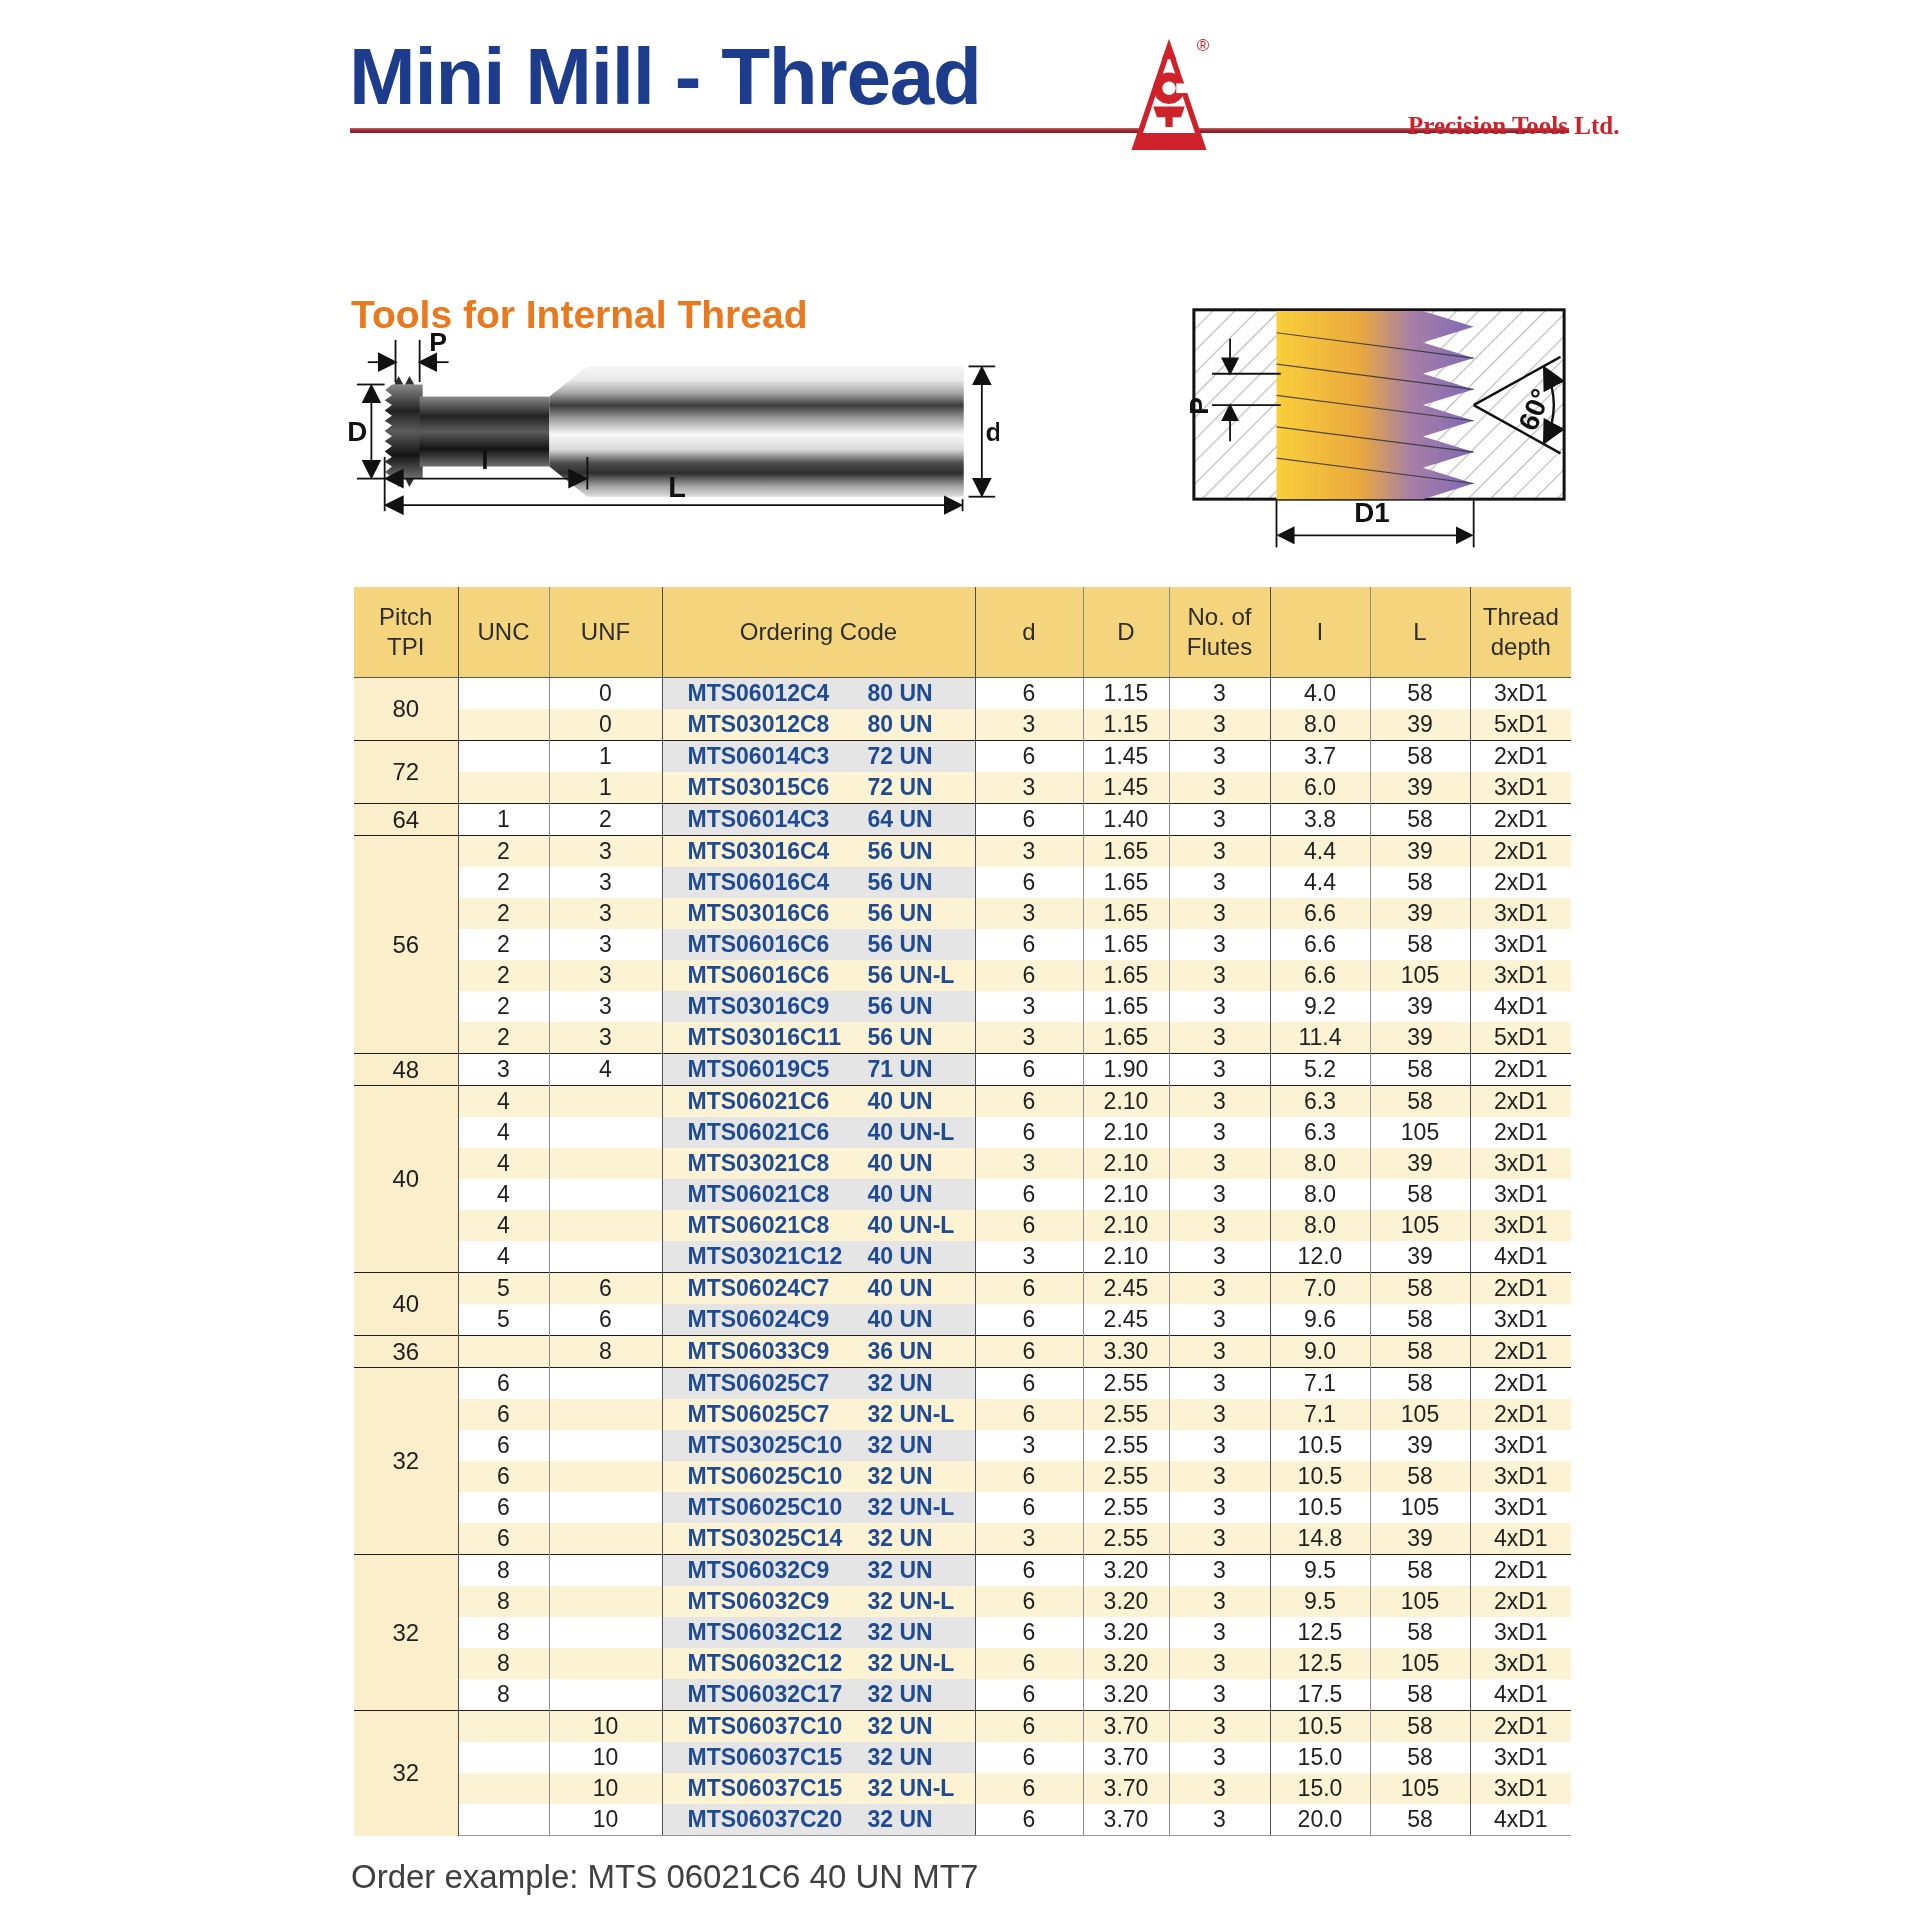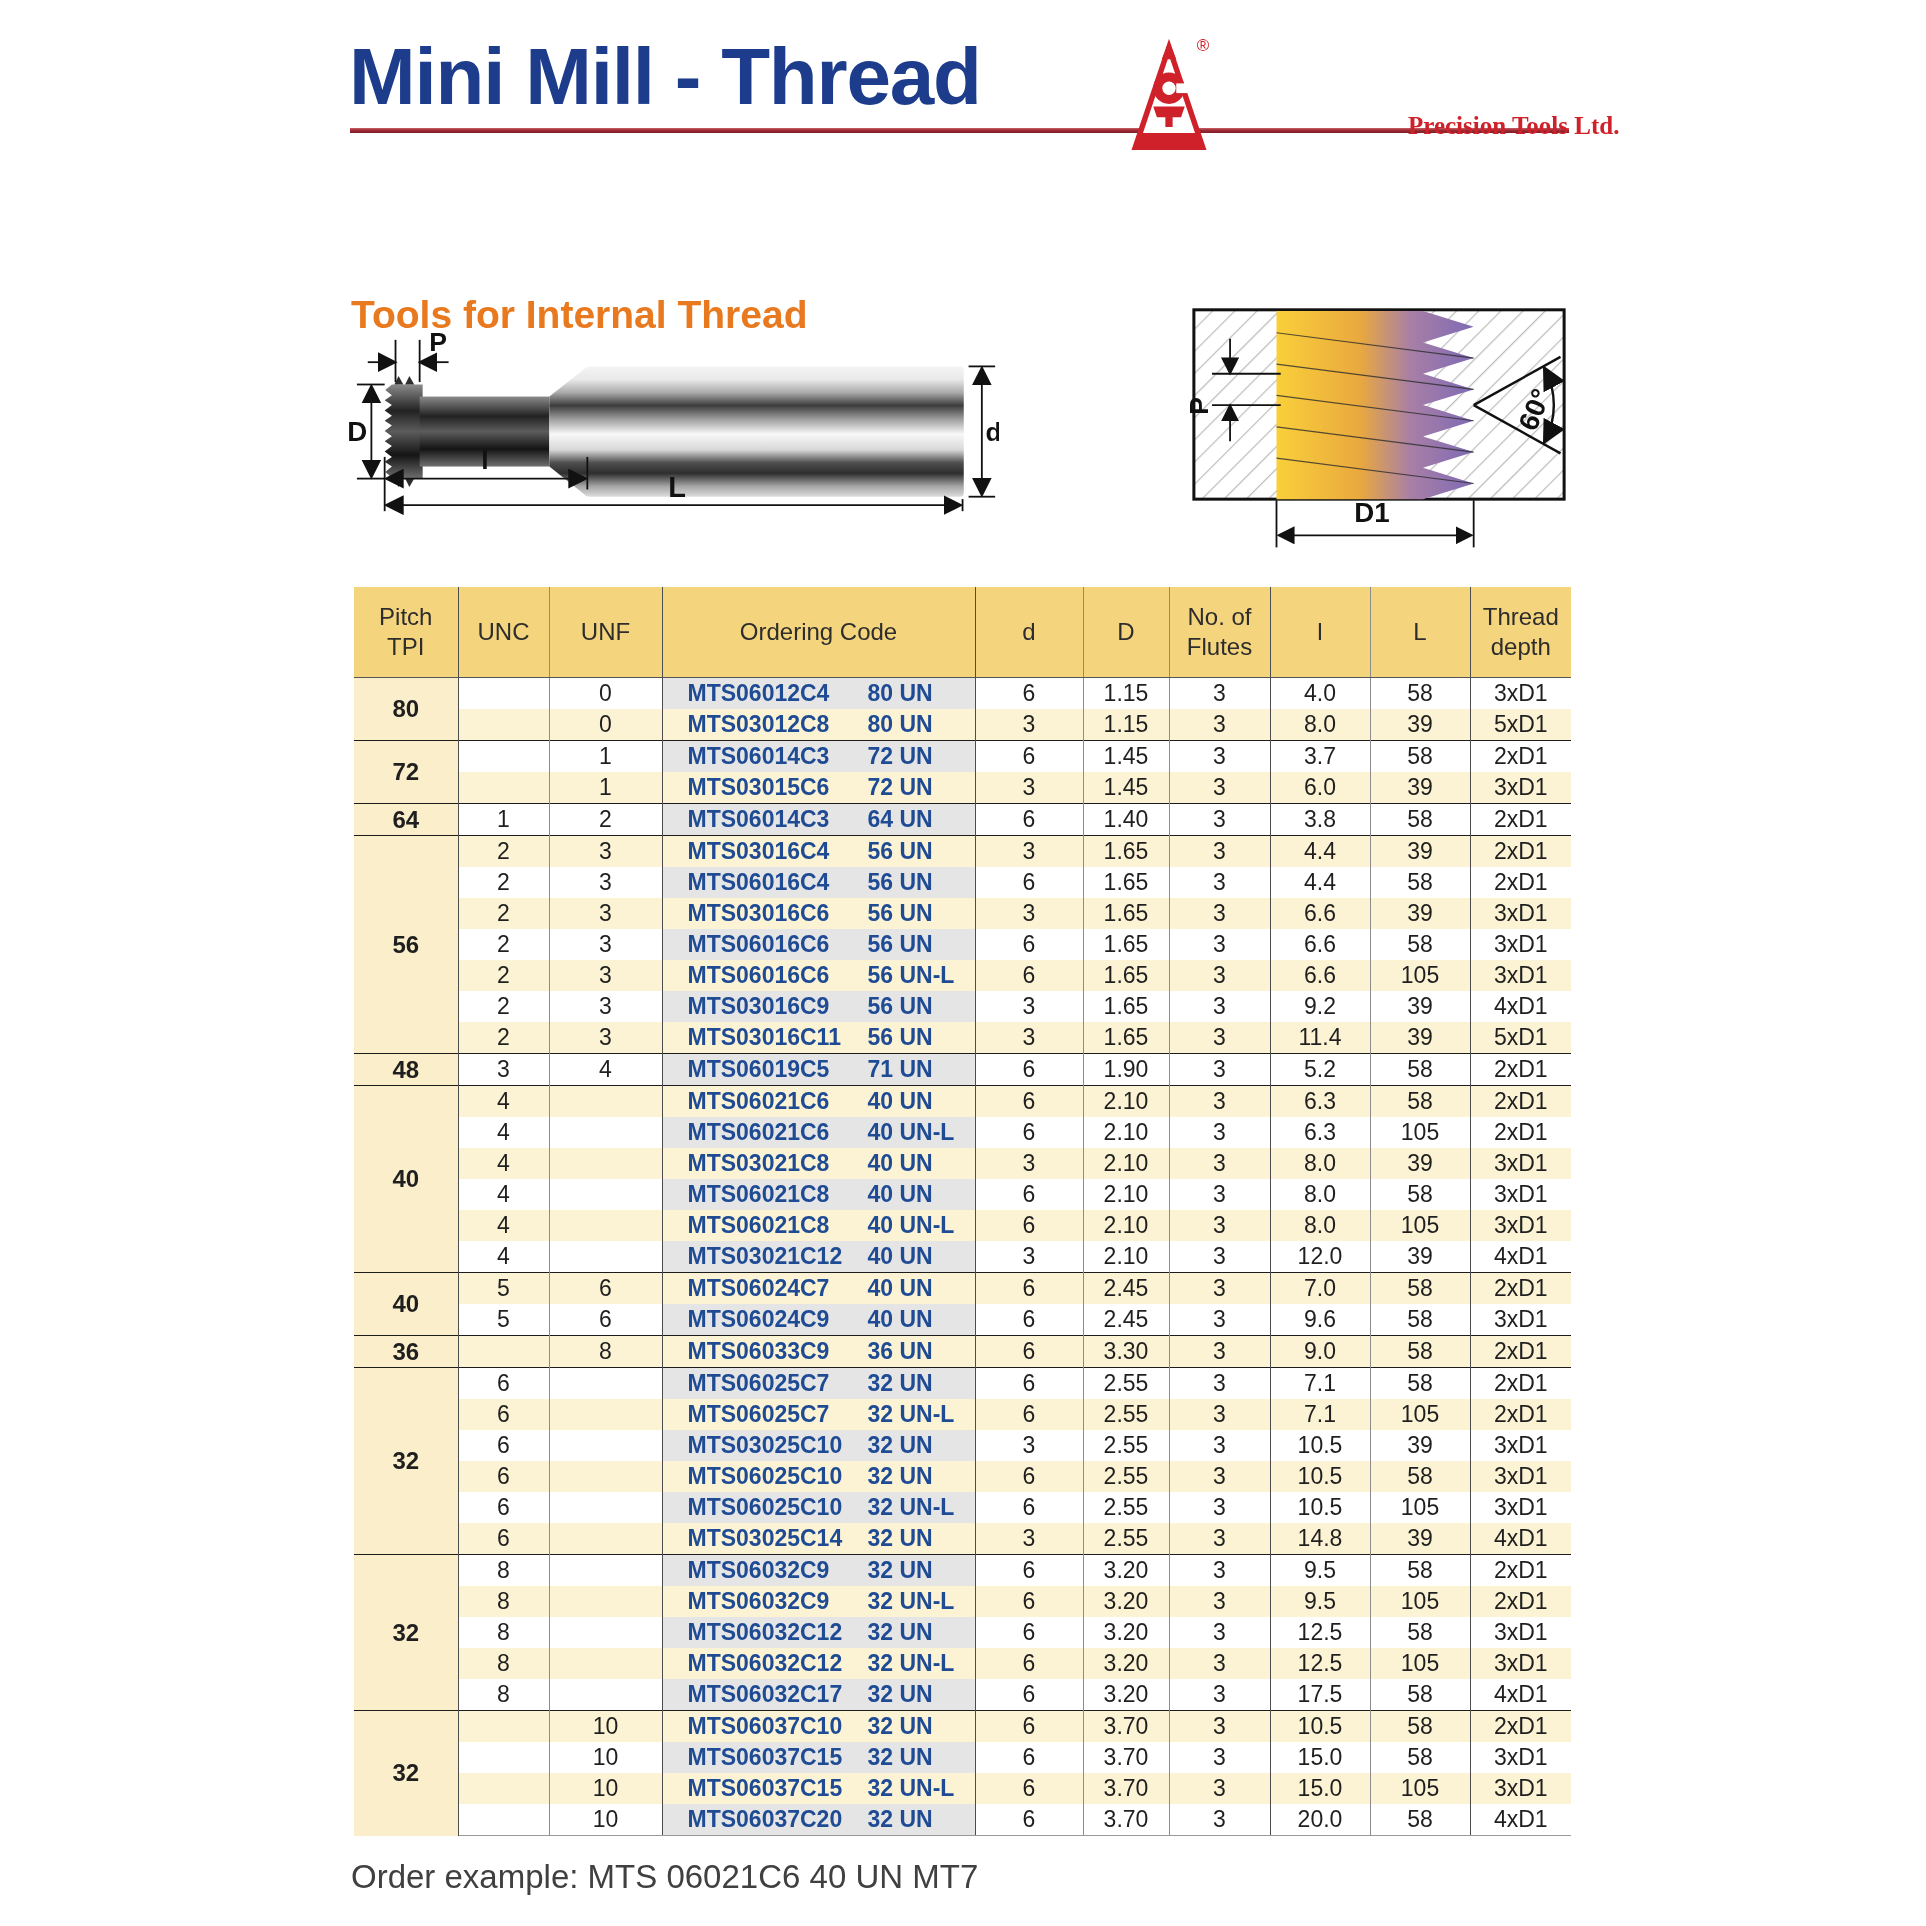--- a/index.html
+++ b/index.html
@@ -52,21 +52,21 @@
     height:88px; background:#f4d47c; font-weight:normal; font-size:24px;
     color:#2d2d2d; text-align:center; vertical-align:middle; line-height:1.25;
     white-space:pre-line; border-bottom:1.2px solid #555;
   }
   .cat-table td {
     height:31px; padding:0; font-size:23px; color:#1f1f1f;
     text-align:center; vertical-align:middle; line-height:1;
   }
   tr.w td { background:#ffffff; }
   tr.y td { background:#fcf3d4; }
-  .cat-table td.pitch { background:#faeecb; font-size:24px;font-weight:bold; }
+  .cat-table td.pitch { background:#faeecb; font-size:24px; }
   tr.w td.c-ord { background:#e5e5e5; }
   
   .pitch, th.h-pitch { border-right:1.2px solid #4d4d4d; }
   .c-unf, th.h-unf { border-left:0.6px solid #8c8c8c; }
   .c-ord, th.h-ord { border-left:1.2px solid #4d4d4d; }
   .c-d,   th.h-d   { border-left:1.2px solid #4d4d4d; }
   .c-D,   th.h-D   { border-left:0.6px solid #8c8c8c; }
   .c-fl,  th.h-fl  { border-left:0.6px solid #8c8c8c; }
   .c-l,   th.h-l   { border-left:1.2px solid #4d4d4d; }
   .c-L,   th.h-L   { border-left:0.6px solid #8c8c8c; }

